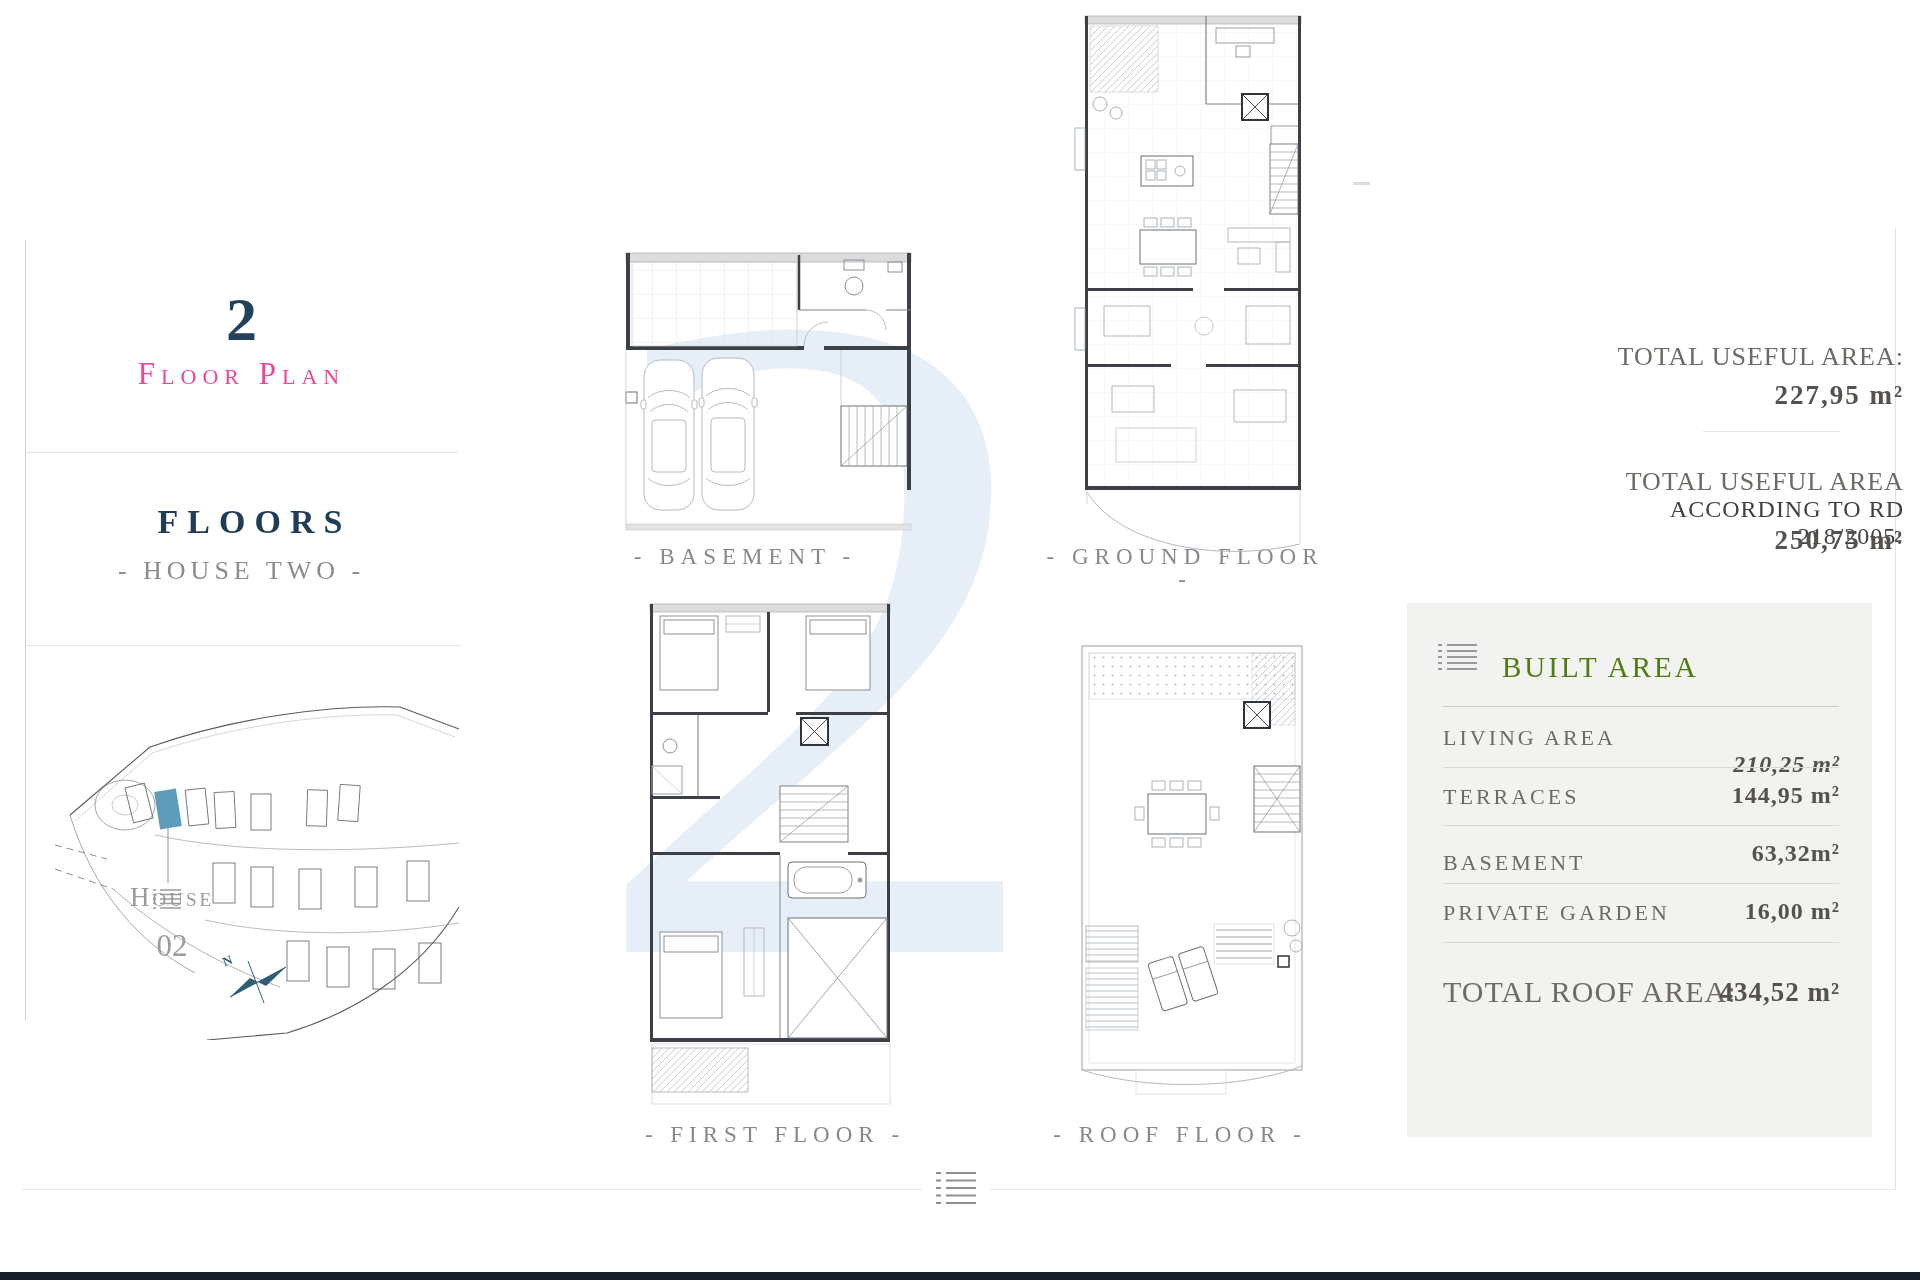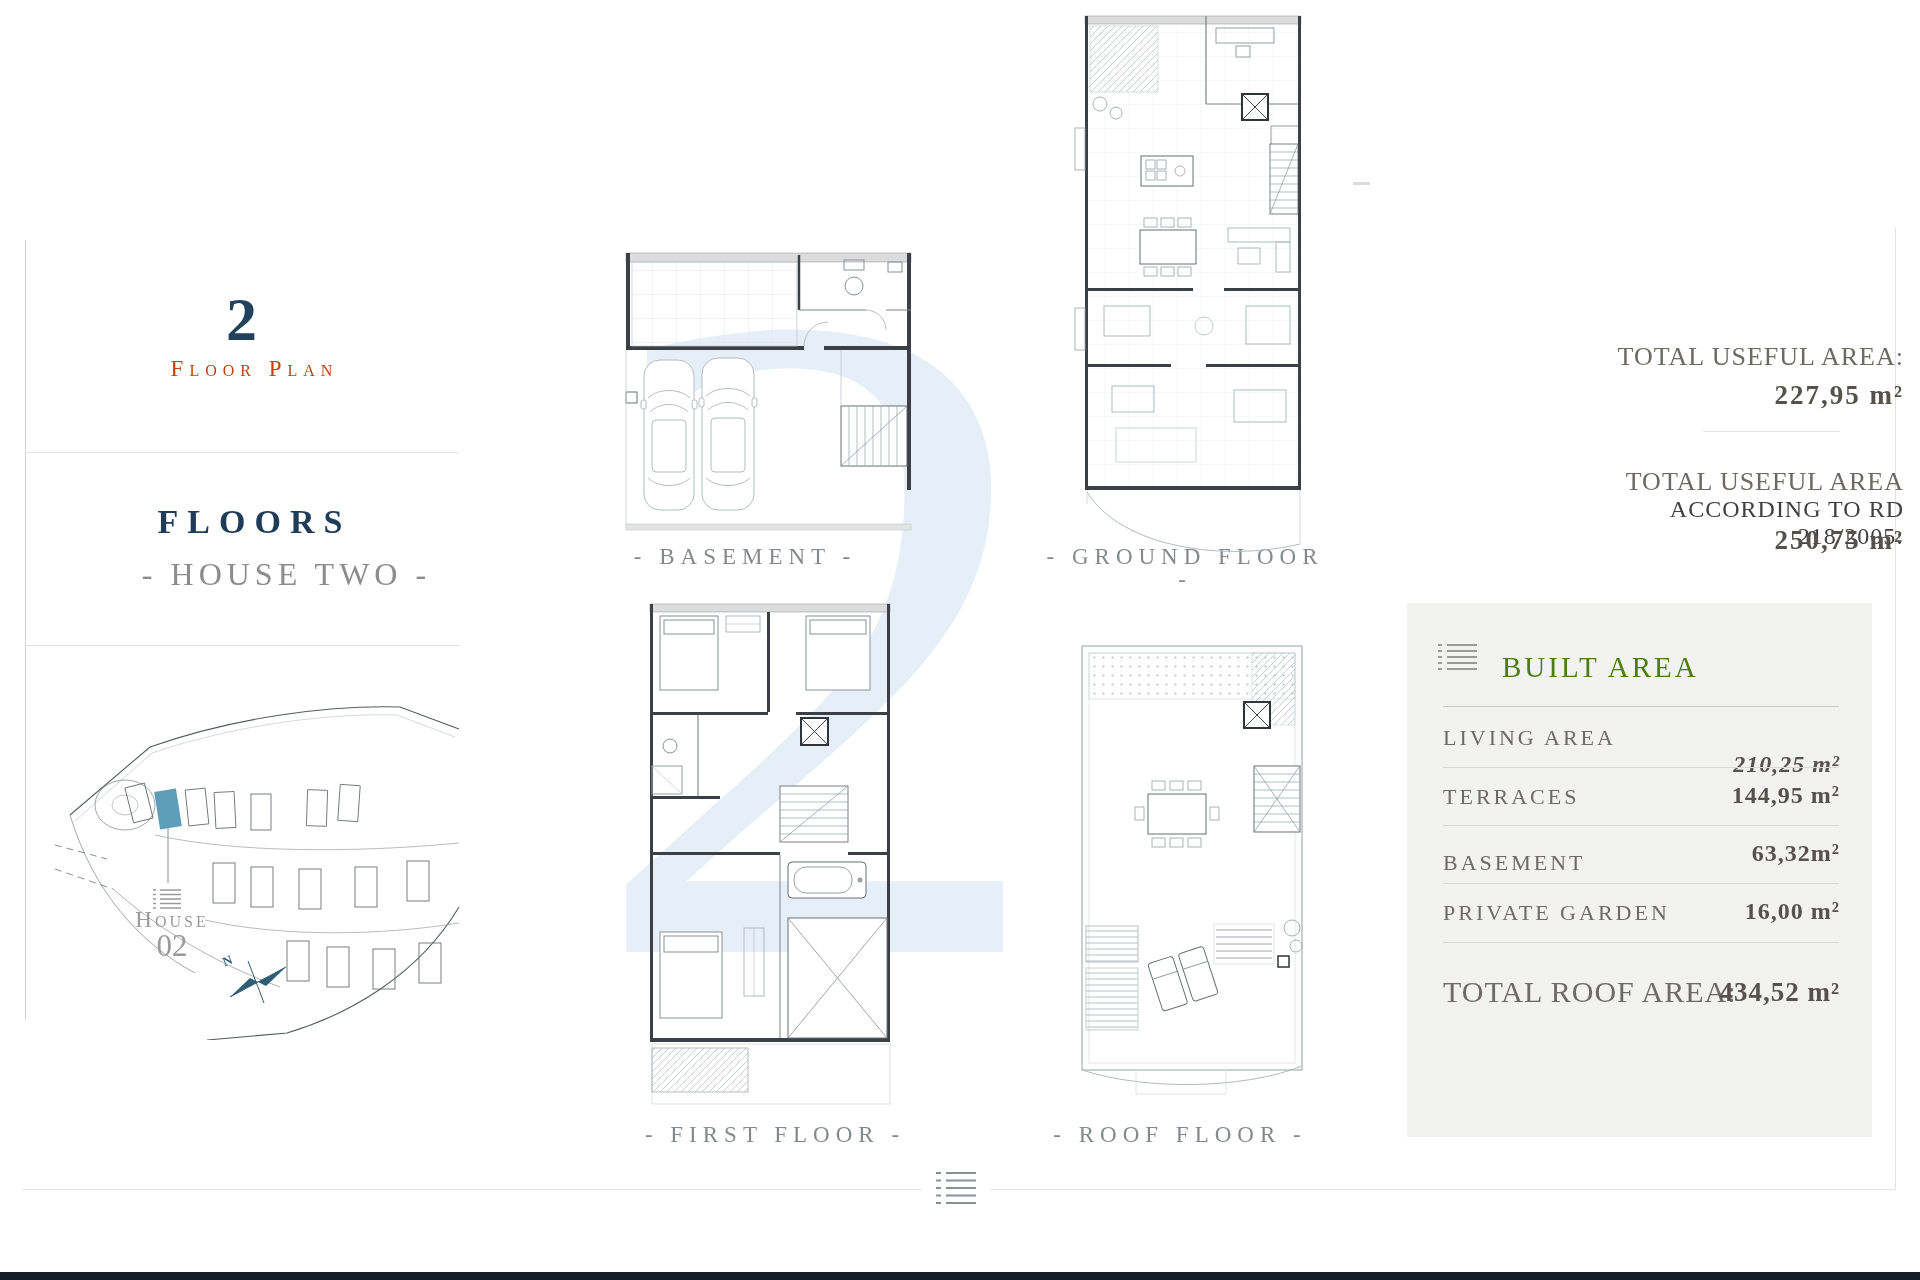--- a/index.html
+++ b/index.html
@@ -4,24 +4,24 @@
 <style>
   html,body{margin:0;padding:0;}
   body{width:1920px;height:1280px;background:#ffffff;position:relative;overflow:hidden;
        font-family:"Liberation Serif", serif;}
   .abs{position:absolute;}
   .ctr{text-align:center;}
   .rt{text-align:right;}
   .line{background:#e2e2e2;}
   
   .sb-num{left:25px;width:433px;top:288px;font-size:62px;font-weight:700;color:#21415c;line-height:1;}
-  .sb-sub{left:25px;width:433px;top:356px;font-size:23px;color:#c2410c;letter-spacing:6px;font-variant:small-caps;margin-left:13px;}
+  .sb-sub{left:25px;width:433px;top:356px;font-size:31px;color:#ec4899;letter-spacing:6px;font-variant:small-caps;}
   .sb-floors{left:25px;width:433px;top:503px;font-size:34px;font-weight:700;color:#1f3d58;letter-spacing:9px;margin-left:13px;}
-  .sb-house{left:25px;width:433px;top:556px;font-size:32px;color:#8c8c8c;letter-spacing:5px;padding-left:45px;}
-  .site-house{left:92px;width:160px;top:908px;font-size:23px;color:#9a9a9a;letter-spacing:3px;font-variant:small-caps;line-height:1;}
+  .sb-house{left:25px;width:433px;top:556px;font-size:26px;color:#8c8c8c;letter-spacing:5px;}
+  .site-house{left:92px;width:160px;top:884px;font-size:27px;color:#9a9a9a;letter-spacing:3px;font-variant:small-caps;line-height:1;}
   .site-02{left:92px;width:160px;top:930px;font-size:31px;color:#9a9a9a;line-height:1;}
   .compass-n{left:223px;top:953px;font-size:13px;color:#2e5e74;font-weight:700;transform:rotate(-22deg);}
   
   .plan-label{width:300px;font-size:23px;color:#85888c;letter-spacing:6px;line-height:1;}
   
   .wm{left:580px;top:165px;width:480px;font-size:940px;line-height:1;color:#e6eff8;text-align:center;z-index:0;}
   
   .ua{left:1564px;width:340px;}
   .ua-title{font-size:26px;color:#6d6964;letter-spacing:1px;}
   .ua-title-sm{font-size:24px;color:#404040;letter-spacing:1px;}

